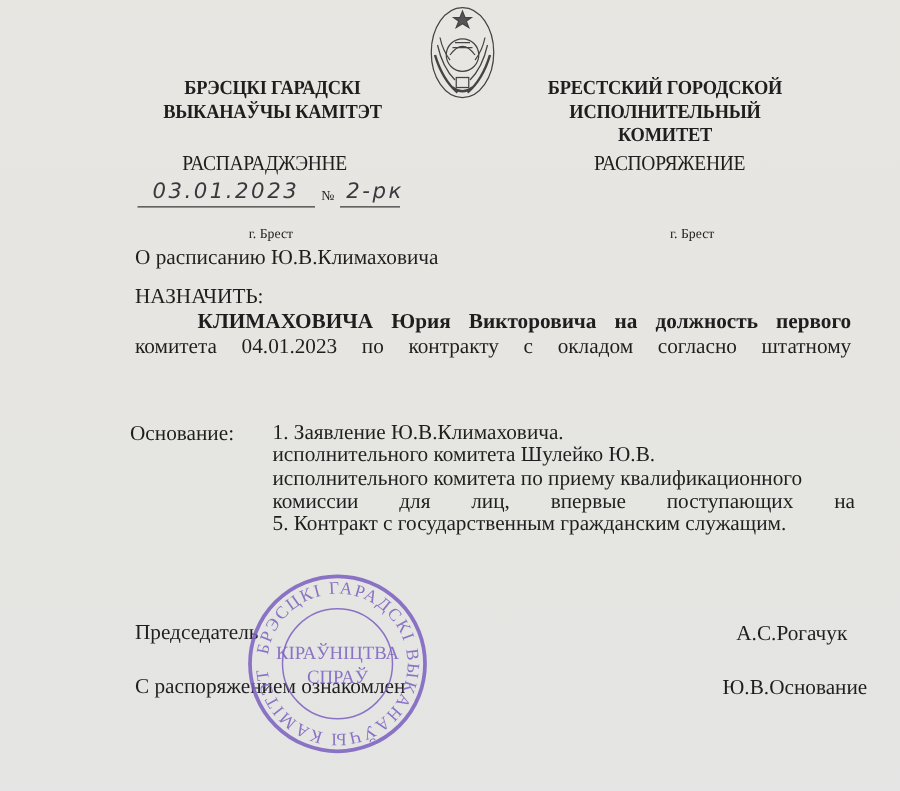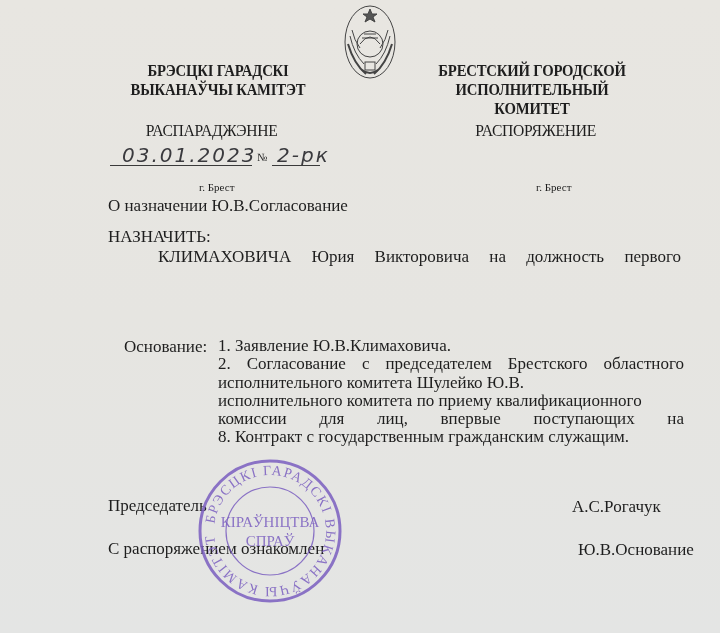--- a/index.html
+++ b/index.html
@@ -16,43 +16,43 @@
     font-weight: bold; font-size: 16px; line-height: 19px; text-align: center;
     letter-spacing: -0.2px; transform: scaleX(0.92); transform-origin: center;
   }
   .hdr-left { left: 118px; top: 61px; width: 200px; }
   .hdr-right { left: 412px; top: 61px; width: 240px; }
   .title { font-size: 17px; letter-spacing: -0.3px; transform: scaleX(0.92); }
   .title-left { left: 140px; top: 121px; }
   .title-right { left: 470px; top: 121px; }
   .hand {
     font-family: "DejaVu Sans", sans-serif; font-style: italic;
-    font-size: 20px; color: #3a3a3e; letter-spacing: 2px;
+    font-size: 17px; color: #3a3a3e; letter-spacing: 2px;
   }
   .date-line { left: 110px; top: 165px; width: 142px; border-top: 1px solid #3a3a3a; }
   .date-val { left: 122px; top: 143px; }
   .num-sign { left: 257px; top: 151px; font-size: 11px; }
   .num-line { left: 272px; top: 165px; width: 48px; border-top: 1px solid #3a3a3a; }
   .num-val { left: 277px; top: 143px; }
   .city { font-size: 11px; }
   .city-left { left: 199px; top: 181px; }
   .city-right { left: 536px; top: 181px; }
   .text { font-size: 17px; line-height: 19.5px; }
   .subject { left: 108px; top: 196px; }
   .order { left: 108px; top: 227px; }
   .para { left: 108px; top: 247px; width: 573px; text-align: justify; }
   .para .line { display: block; text-align: justify; text-align-last: justify; height: 19.5px; }
   .para .line.last { text-align-last: left; }
-  .para .indent { padding-left: 50px; }
-  .basis-label { left: 124px; top: 337px; }
+  .para .indent { padding-left: 50px; font-weight: bold; }
+  .basis-label { left: 104px; top: 337px; }
   .basis { left: 218px; top: 337px; width: 466px; }
   .basis .line { display: block; text-align: justify; text-align-last: justify; height: 18.3px; line-height: 18.3px; }
   .basis .line.last { text-align-last: left; }
   .sig-role { left: 108px; top: 496px; }
-  .sig-name { left: 572px; top: 497px; }
+  .sig-name { left: 589px; top: 497px; }
   .ack-label { left: 108px; top: 539px; }
   .ack-name { left: 578px; top: 540px; }
   .stamp { left: 196px; top: 458px; width: 148px; height: 146px; }
 </style>
 </head>
 <body>
 
 <svg class="abs emblem" viewBox="0 0 56 86">
   <g fill="none" stroke="#444" stroke-width="1">
     <ellipse cx="28" cy="38" rx="25" ry="36"></ellipse>
@@ -82,35 +82,35 @@
 
 <div class="abs hand date-val">03.01.2023</div>
 <div class="abs date-line"></div>
 <div class="abs num-sign">№</div>
 <div class="abs hand num-val">2-рк</div>
 <div class="abs num-line"></div>
 
 <div class="abs city city-left">г. Брест</div>
 <div class="abs city city-right">г. Брест</div>
 
-<div class="abs text subject">О назначении Ю.В.Согласование</div>
+<div class="abs text subject">О расписанию Ю.В.Климаховича</div>
 <div class="abs text order">НАЗНАЧИТЬ:</div>
 
 <div class="abs text para">
   <span class="line indent">КЛИМАХОВИЧА Юрия Викторовича на должность первого</span>
+  <span class="line">комитета 04.01.2023 по контракту с окладом согласно штатному</span>
 </div>
 
 <div class="abs text basis-label">Основание:</div>
 <div class="abs text basis">
   <span class="line last">1. Заявление Ю.В.Климаховича.</span>
-  <span class="line">2. Согласование с председателем Брестского областного</span>
   <span class="line last">исполнительного комитета Шулейко Ю.В.</span>
   <span class="line last">исполнительного комитета по приему квалификационного</span>
   <span class="line">комиссии для лиц, впервые поступающих на</span>
-  <span class="line last">8. Контракт с государственным гражданским служащим.</span>
+  <span class="line last">5. Контракт с государственным гражданским служащим.</span>
 </div>
 
 <div class="abs text sig-role">Председатель</div>
 <div class="abs text sig-name">А.С.Рогачук</div>
 <div class="abs text ack-label">С распоряжением ознакомлен</div>
 <div class="abs text ack-name">Ю.В.Основание</div>
 
 <svg class="abs stamp" viewBox="0 0 148 146">
   <defs>
     <path id="ringpath" d="M74,73 m-56,0 a56,56 0 1,1 112,0 a56,56 0 1,1 -112,0"></path>

